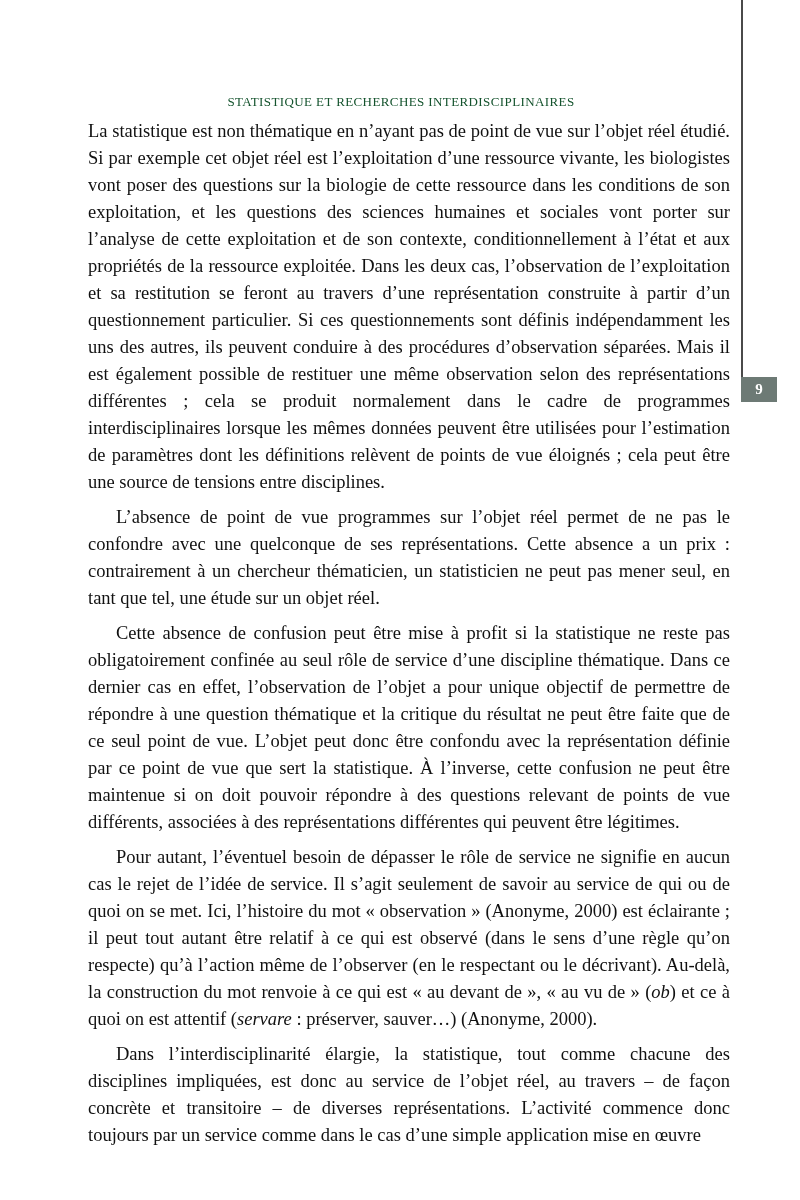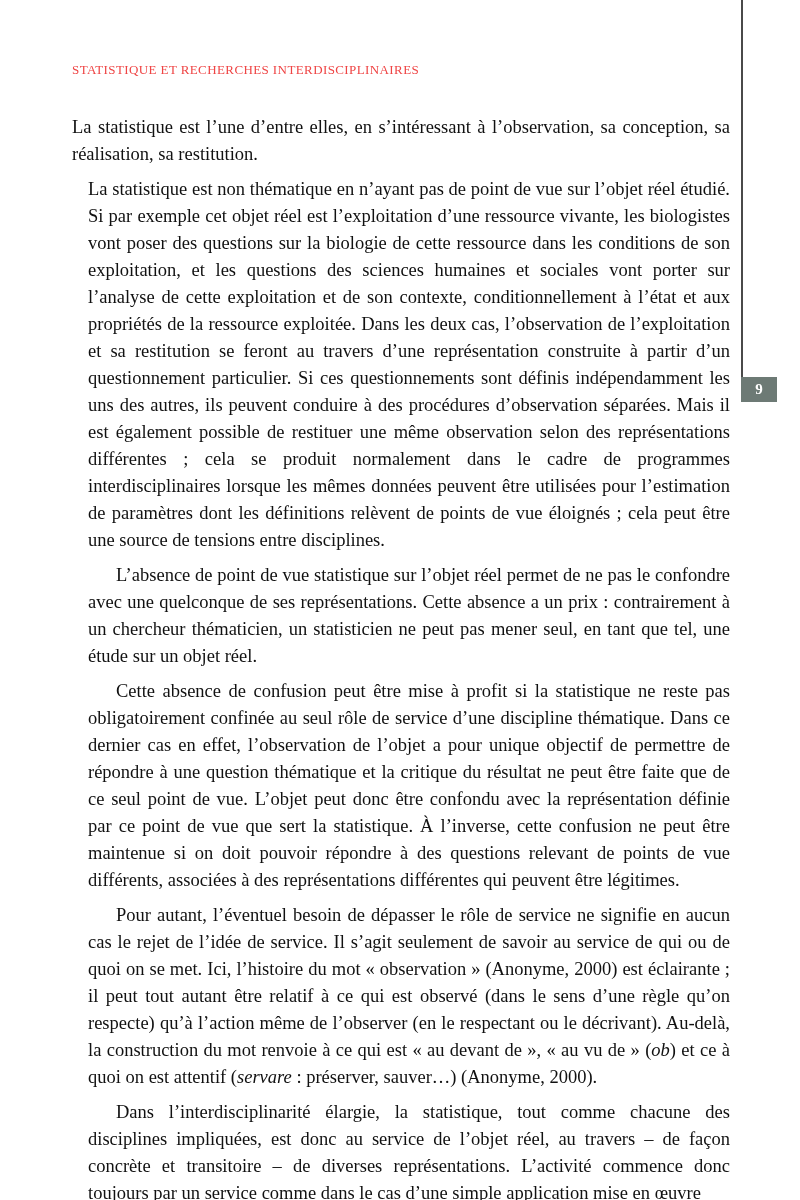--- a/index.html
+++ b/index.html
@@ -38,25 +38,25 @@
     justify-content: center;
     font-family: "Liberation Serif", "DejaVu Serif", serif;
   }
   .text-column {
     position: absolute;
     top: 0;
     left: 72px;
     width: 658px;
   }
   .running-head {
-    margin-top: 62px;
-    text-align: left;
+    margin-top: 94px;
+    text-align: center;
     font-size: 13px;
     letter-spacing: 0.4px;
-    color: #ef4444;
+    color: #14532d;
     font-variant: small-caps;
     text-transform: uppercase;
   }
   .intro-para {
     margin: 36px 0 0 0;
     font-size: 18.5px;
     line-height: 27px;
     text-align: justify;
   }
   .section-heading {
@@ -86,23 +86,22 @@
 
 <div class="side-rule"></div>
 
 <div class="page-number-badge">
   <span>9</span>
 </div>
 
 <div class="text-column">
   <div class="running-head">STATISTIQUE ET RECHERCHES INTERDISCIPLINAIRES</div>
 
-  <p class="intro-para">La statistique est l’une d’entre elles, en s’intéressant à l’observation, sa conception, sa réalisation, sa restitution.</p>
 
 
   <div class="paragraphs">
       <p class="para"><span>La statistique est non thématique en n’ayant pas de point de vue sur l’objet réel étudié. Si par exemple cet objet réel est l’exploitation d’une ressource vivante, les biologistes vont poser des questions sur la biologie de cette ressource dans les conditions de son exploitation, et les questions des sciences humaines et sociales vont porter sur l’analyse de cette exploitation et de son contexte, conditionnellement à l’état et aux propriétés de la ressource exploitée. Dans les deux cas, l’observation de l’exploitation et sa restitution se feront au travers d’une représentation construite à partir d’un questionnement particulier. Si ces questionnements sont définis indépendamment les uns des autres, ils peuvent conduire à des procédures d’observation séparées. Mais il est également possible de restituer une même observation selon des représentations différentes ; cela se produit normalement dans le cadre de programmes interdisciplinaires lorsque les mêmes données peuvent être utilisées pour l’estimation de paramètres dont les définitions relèvent de points de vue éloignés ; cela peut être une source de tensions entre disciplines.</span></p>
-      <p class="para indent"><span>L’absence de point de vue statistique sur l’objet réel permet de ne pas le confondre avec une quelconque de ses représentations. Cette absence a un prix : contrairement à un chercheur thématicien, un statisticien ne peut pas mener seul, en tant que tel, une étude sur un objet réel.</span></p>
+      <p class="para indent"><span>L’absence de point de vue programmes sur l’objet réel permet de ne pas le confondre avec une quelconque de ses représentations. Cette absence a un prix : contrairement à un chercheur thématicien, un statisticien ne peut pas mener seul, en tant que tel, une étude sur un objet réel.</span></p>
       <p class="para indent"><span>Cette absence de confusion peut être mise à profit si la statistique ne reste pas obligatoirement confinée au seul rôle de service d’une discipline thématique. Dans ce dernier cas en effet, l’observation de l’objet a pour unique objectif de permettre de répondre à une question thématique et la critique du résultat ne peut être faite que de ce seul point de vue. L’objet peut donc être confondu avec la représentation définie par ce point de vue que sert la statistique. À l’inverse, cette confusion ne peut être maintenue si on doit pouvoir répondre à des questions relevant de points de vue différents, associées à des représentations différentes qui peuvent être légitimes.</span></p>
       <p class="para indent"><span>Pour autant, l’éventuel besoin de dépasser le rôle de service ne signifie en aucun cas le rejet de l’idée de service. Il s’agit seulement de savoir au service de qui ou de quoi on se met. Ici, l’histoire du mot « observation » (Anonyme, 2000) est éclairante ; il peut tout autant être relatif à ce qui est observé (dans le sens d’une règle qu’on respecte) qu’à l’action même de l’observer (en le respectant ou le décrivant). Au-delà, la construction du mot renvoie à ce qui est « au devant de », « au vu de » (</span><i>ob</i><span>) et ce à quoi on est attentif (</span><i>servare</i><span> : préserver, sauver…) (Anonyme, 2000).</span></p>
       <p class="para indent"><span>Dans l’interdisciplinarité élargie, la statistique, tout comme chacune des disciplines impliquées, est donc au service de l’objet réel, au travers – de façon concrète et transitoire – de diverses représentations. L’activité commence donc toujours par un service comme dans le cas d’une simple application mise en œuvre</span></p>
     </div>
 </div>
 
 </body></html>

